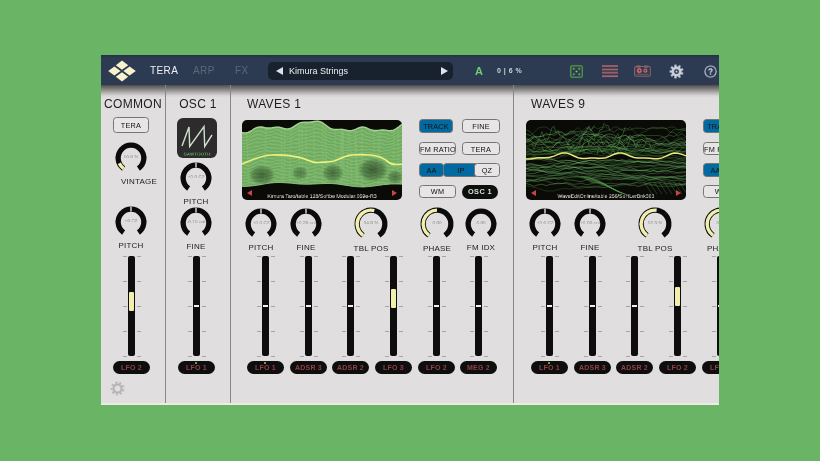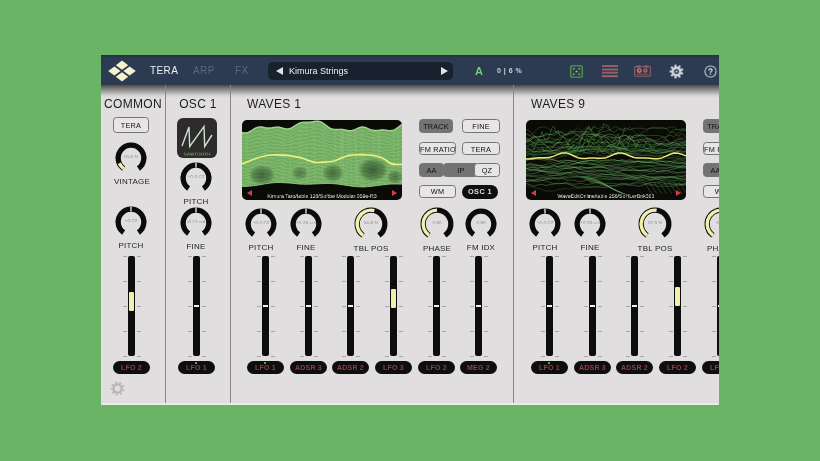--- a/index.html
+++ b/index.html
@@ -12,21 +12,21 @@
 .kv{font-size:8px;color:#929292;text-align:center;transform:scale(0.6);transform-origin:center top;white-space:nowrap}
 .kl{font-size:8px;color:#222;text-align:center;letter-spacing:0.2px}
 .ab{position:absolute}
 .strack{width:7px;background:#0d0d0d;border-radius:2px}
 .tk{width:3.5px;height:1px;background:#a6a4a4}
 .hw{width:5px;height:2px;background:#f2f0ea}
 .hy{width:5px;height:19px;background:#f2efad;border-radius:1px}
 .pill{width:37px;height:13px;background:#0e0e0e;border-radius:6.5px;color:#8f4043;font-size:7px;font-weight:bold;text-align:center;line-height:13px;letter-spacing:0.2px}
 .dot{position:absolute;left:50%;top:1px;margin-left:-1.2px;width:2.4px;height:2.4px;border-radius:50%;background:#8fca58}
 .btn{border:1.5px solid #757575;border-radius:3.5px;background:#e7e5e5;font-size:7.3px;color:#111;text-align:center;letter-spacing:0.2px;white-space:nowrap;overflow:hidden}
-.btn.yb{background:#737373}
+.btn.yb{background:#0369a1}
 .btnk{background:#0e0e0e;border-radius:7px;color:#cfe6cb;font-size:7.3px;font-weight:bold;text-align:center;letter-spacing:0.4px}
 .wt{width:160px;height:80px;background:#0a0a06;border-radius:5px;overflow:hidden}
 .wt svg{position:absolute;left:0;top:0}
 .wcap{left:-20px;right:-20px;bottom:1px;font-size:9px;color:#e8e8e8;text-align:center;transform:scale(0.58);transform-origin:center bottom;white-space:nowrap}
 .wa{width:0;height:0;border-top:3px solid transparent;border-bottom:3px solid transparent;bottom:4px}
 .wl{left:5px;border-right:5.5px solid #cc4343}
 .wr{right:5px;border-left:5.5px solid #cc4343}
 </style></head><body>
 <div class="win">
 <div class="bar"></div>
@@ -94,21 +94,21 @@
     <div class="hdr" style="left:0px;width:64px;text-align:center">COMMON</div>
     <div class="hdr" style="left:65px;width:64px;text-align:center">OSC 1</div>
     <div class="hdr" style="left:146px">WAVES 1</div>
     <div class="hdr" style="left:430px">WAVES 9</div>
     <div class="btn" style="left:12px;top:62px;width:36px;height:16px;line-height:16px">TERA</div>
     <svg class="ab" style="left:10.0px;top:83.0px" width="40" height="40" viewBox="0 0 40 40">
       <path d="M12.63,30.53 A12.85,12.85 0 1 1 27.37,30.53" stroke="#0b0b0b" stroke-width="5.3" fill="none"></path>
       <path d="M12.63,30.53 A12.85,12.85 0 0 1 8.28,25.28" stroke="#f2efad" stroke-width="3.4" fill="none"></path>
     </svg>
     <div class="kv" style="left:10.0px;top:99.0px;width:40px">10.6 %</div>
-    <div class="kl" style="left:1px;top:122.0px;width:60px">VINTAGE</div>
+    <div class="kl" style="left:8px;top:122.0px;width:60px">VINTAGE</div>
     <svg class="ab" style="left:10.0px;top:147.0px" width="40" height="40" viewBox="0 0 40 40">
       <path d="M12.63,30.53 A12.85,12.85 0 1 1 27.37,30.53" stroke="#0b0b0b" stroke-width="5.3" fill="none"></path>
       <line x1="20.0" y1="4.75" x2="20.0" y2="9.55" stroke="#f2f0da" stroke-width="1.3"></line>
     </svg>
     <div class="kv" style="left:10.0px;top:163.0px;width:40px">+0 C2</div>
     <div class="kl" style="left:0.0px;top:186.0px;width:60px">PITCH</div>
     <div class="strack" style="left:27.0px;top:201px;height:100px"></div>
     <div class="tk" style="left:22.0px;top:201.0px"></div>
     <div class="tk" style="left:35.5px;top:201.0px"></div>
     <div class="tk" style="left:22.0px;top:226.0px"></div>

